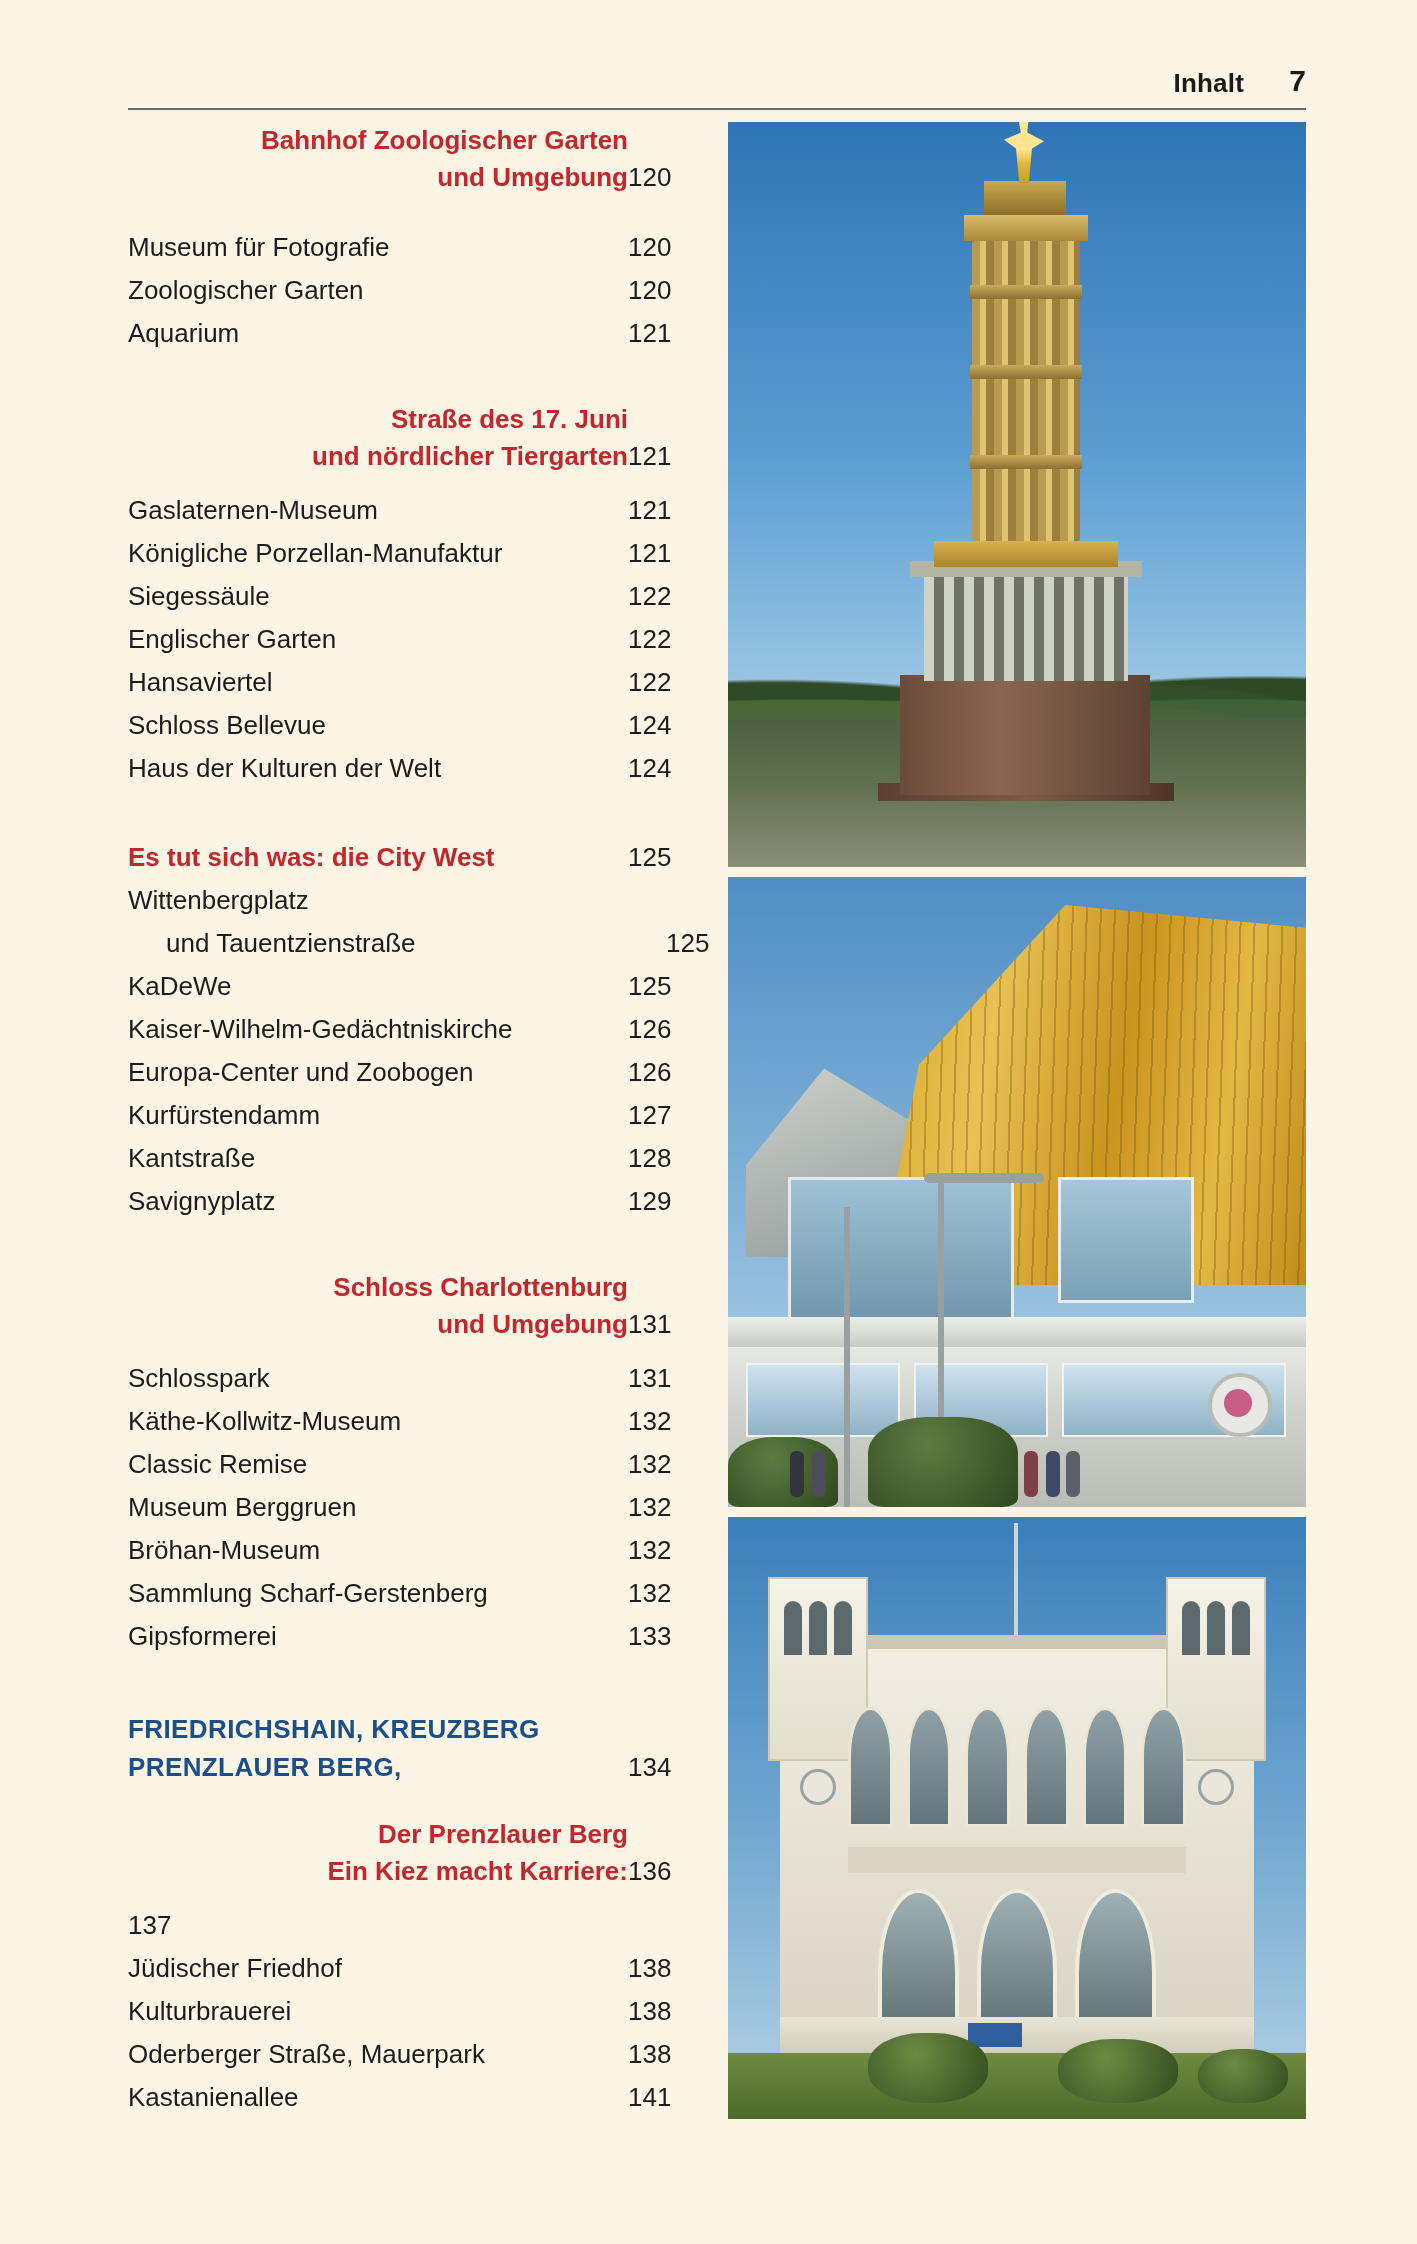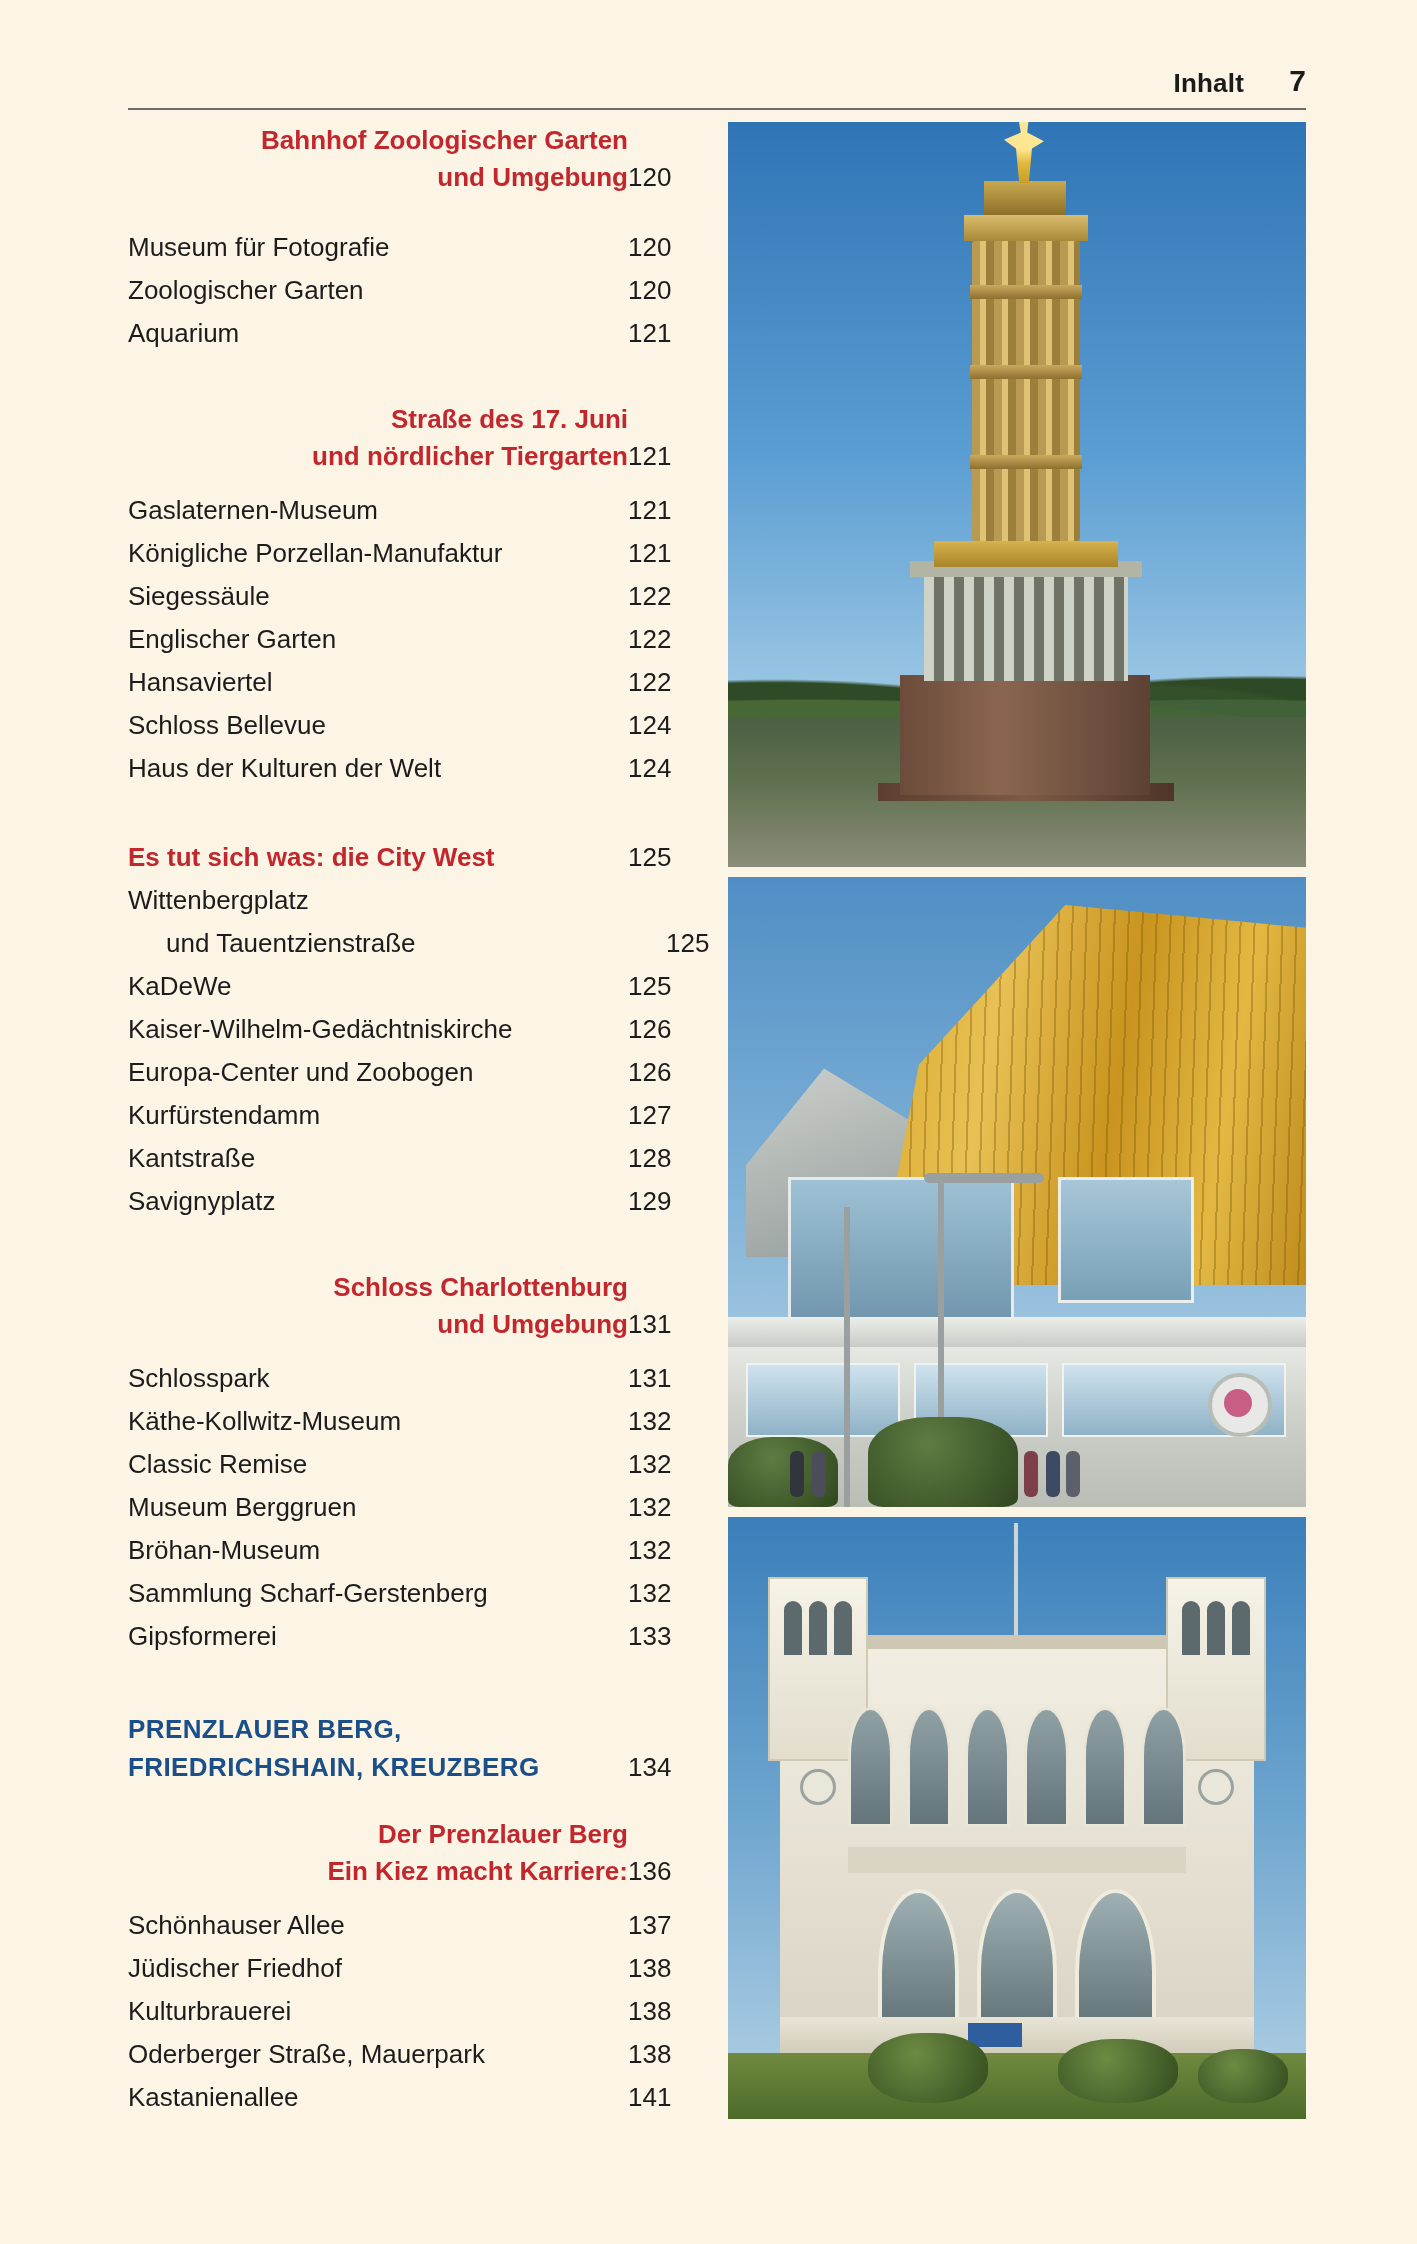--- a/index.html
+++ b/index.html
@@ -540,38 +540,37 @@
       <div class="label">Sammlung Scharf-Gerstenberg</div>
       <div class="num">132</div>
     </div>
     <div class="row">
       <div class="label">Gipsformerei</div>
       <div class="num">133</div>
     </div>
 
     <div class="chapter">
       <div class="lines">
+        <div>FRIEDRICHSHAIN, KREUZBERG</div>
         <div>PRENZLAUER BERG,</div>
-        <div>FRIEDRICHSHAIN, KREUZBERG</div>
       </div>
       <div class="num">134</div>
     </div>
 
     <div class="gap-md"></div>
 
     <div class="head-block">
       <div class="lines">
         <div>Der Prenzlauer Berg</div>
         <div>Ein Kiez macht Karriere:</div>
       </div>
       <div class="num">136</div>
     </div>
     <div class="gap-sm"></div>
     <div class="row">
-      <div class="label">Schönhauser Allee</div>
       <div class="num">137</div>
     </div>
     <div class="row">
       <div class="label">Jüdischer Friedhof</div>
       <div class="num">138</div>
     </div>
     <div class="row">
       <div class="label">Kulturbrauerei</div>
       <div class="num">138</div>
     </div>

